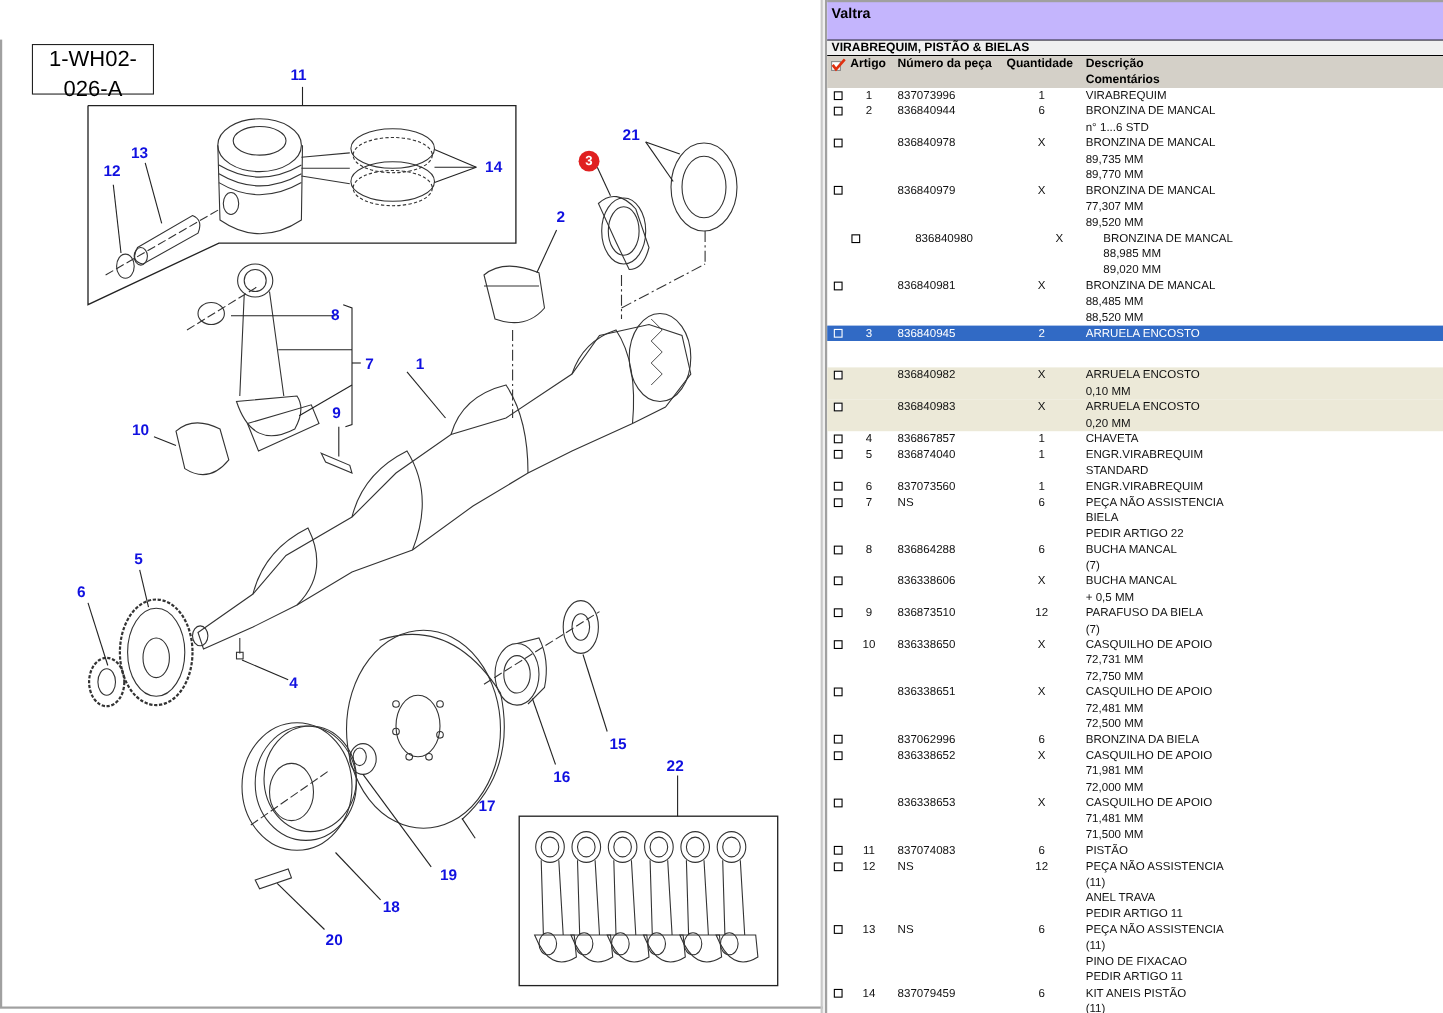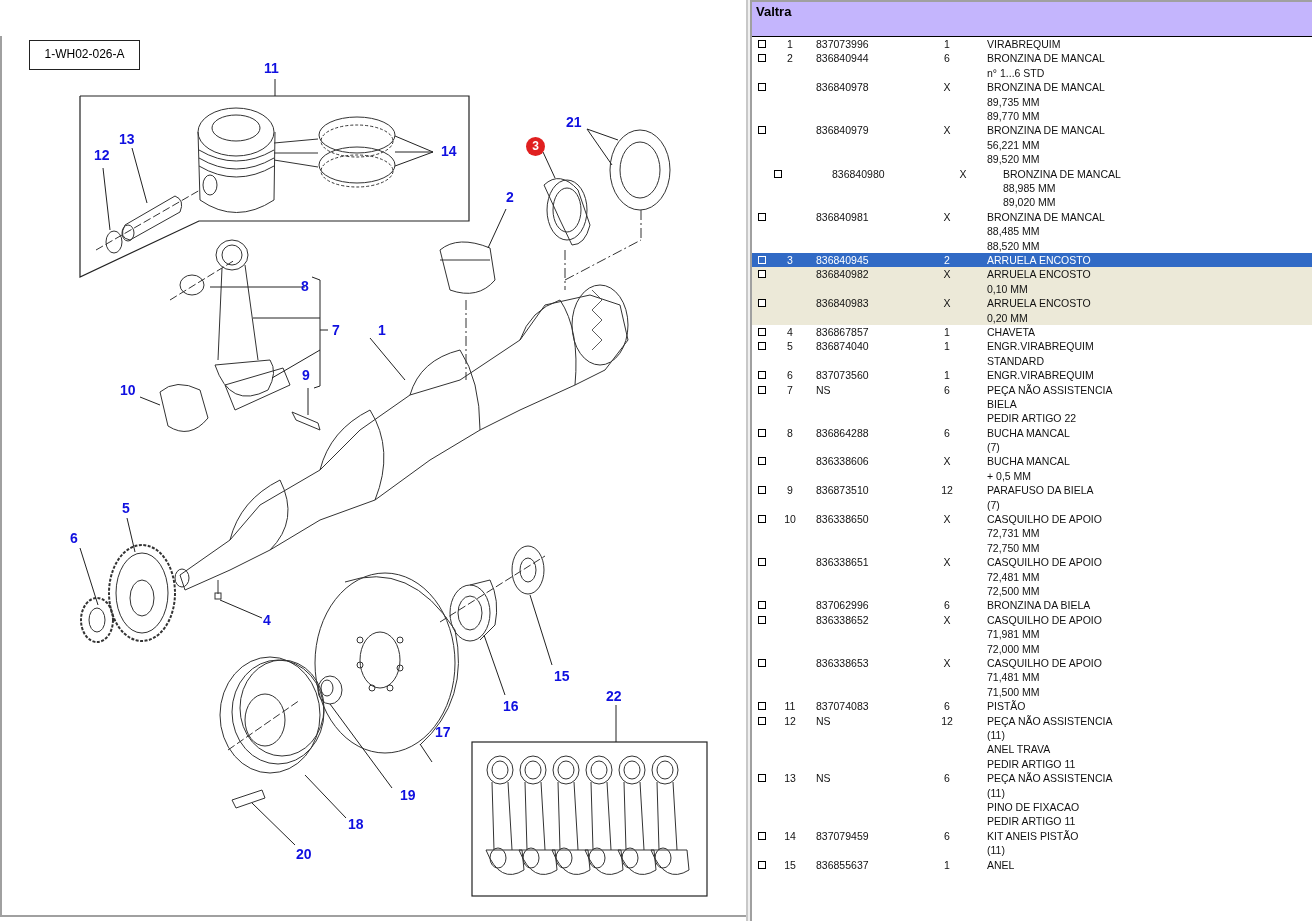--- a/index.html
+++ b/index.html
@@ -8,23 +8,23 @@
 
   
   #diagram-pane {
     position: absolute; left: 0; top: 0; width: 748px; height: 921px;
     background: #ffffff;
   }
   #diagram-pane .frame-left { position:absolute; left:0; top:36px; width:2px; height:880px; background:#a0a0a0; }
   #diagram-pane .frame-bottom { position:absolute; left:0; top:915px; width:748px; height:2px; background:#a0a0a0; }
   #diagram-pane .frame-right { position:absolute; left:746px; top:0; width:2px; height:921px; background:#c8c8c8; }
   #diagram-id {
-    position: absolute; left: 29px; top: 40px; width: 111px; height: 30px;
+    position: absolute; left: 29px; top: 40px; width: 111px; height: 46px;
     border: 1.5px solid #222; background: #fff;
-    font-size: 12px; color: #000; line-height: 27px; text-align: center;
+    font-size: 20px; color: #000; line-height: 27px; text-align: center;
   }
   #diagram-svg { position: absolute; left: 0; top: 0; }
   .callout {
     position: absolute; font-weight: bold; font-size: 14px; color: #1010e0;
     font-family: "Liberation Sans", sans-serif; cursor: pointer;
   }
   .callout.selected {
     width: 19px; height: 19px; border-radius: 50%; background: #e02020; color: #fff;
     font-size: 12px; text-align: center; line-height: 19px;
   }
@@ -296,20 +296,32 @@
       <div class="callout" style="left: 296px; top: 846px;">20</div>
       <div class="callout" style="left: 566px; top: 114px;">21</div>
       <div class="callout" style="left: 606px; top: 688px;">22</div>
     </div>
 </div>
 
 <div id="parts-pane">
   <div id="parts-header">
     <div id="brand">Valtra</div>
   </div>
+  <div id="section-title">VIRABREQUIM, PISTÃO &amp; BIELAS</div>
+  <div id="col-header">
+    <svg class="check-icon" viewBox="0 0 14 12">
+      <rect x="1" y="3" width="8" height="8" fill="#fff" stroke="#888" stroke-width="1"></rect>
+      <path d="M2,6 L5,10 L13,1" stroke="#e03010" stroke-width="2.4" fill="none"></path>
+    </svg>
+    <span style="left:21px;top:1px">Artigo</span>
+    <span style="left:64px;top:1px">Número da peça</span>
+    <span style="left:163px;top:1px">Quantidade</span>
+    <span style="left:235px;top:1px">Descrição</span>
+    <span style="left:235px;top:15px">Comentários</span>
+  </div>
   <div id="rows">
       <div class="row" style="height: 14.4px;">
         <div class="cb"></div>
         <div class="cell c-art">1</div>
         <div class="cell c-num">837073996</div>
         <div class="cell c-qty">1</div>
         <div class="cell c-desc">
           <div>VIRABREQUIM</div>
         </div>
       </div>
@@ -334,21 +346,21 @@
           <div>89,770 MM</div>
         </div>
       </div>
       <div class="row" style="height: 43.2px;">
         <div class="cb"></div>
         <div class="cell c-art"></div>
         <div class="cell c-num">836840979</div>
         <div class="cell c-qty">X</div>
         <div class="cell c-desc">
           <div>BRONZINA DE MANCAL</div>
-          <div>56,221 MM</div>
+          <div>77,307 MM</div>
           <div>89,520 MM</div>
         </div>
       </div>
       <div class="row" style="height: 43.2px; margin-left: 16px;">
         <div class="cb"></div>
         <div class="cell c-art"></div>
         <div class="cell c-num">836840980</div>
         <div class="cell c-qty">X</div>
         <div class="cell c-desc">
           <div>BRONZINA DE MANCAL</div>
@@ -369,21 +381,21 @@
       </div>
       <div class="row selected" style="height: 14.4px;">
         <div class="cb"></div>
         <div class="cell c-art">3</div>
         <div class="cell c-num">836840945</div>
         <div class="cell c-qty">2</div>
         <div class="cell c-desc">
           <div>ARRUELA ENCOSTO</div>
         </div>
       </div>
-      <div class="row alt" style="height: 28.8px;">
+      <div class="row alt" style="height: 28.8px; margin-top: 24px;">
         <div class="cb"></div>
         <div class="cell c-art"></div>
         <div class="cell c-num">836840982</div>
         <div class="cell c-qty">X</div>
         <div class="cell c-desc">
           <div>ARRUELA ENCOSTO</div>
           <div>0,10 MM</div>
         </div>
       </div>
       <div class="row alt" style="height: 28.8px;">

